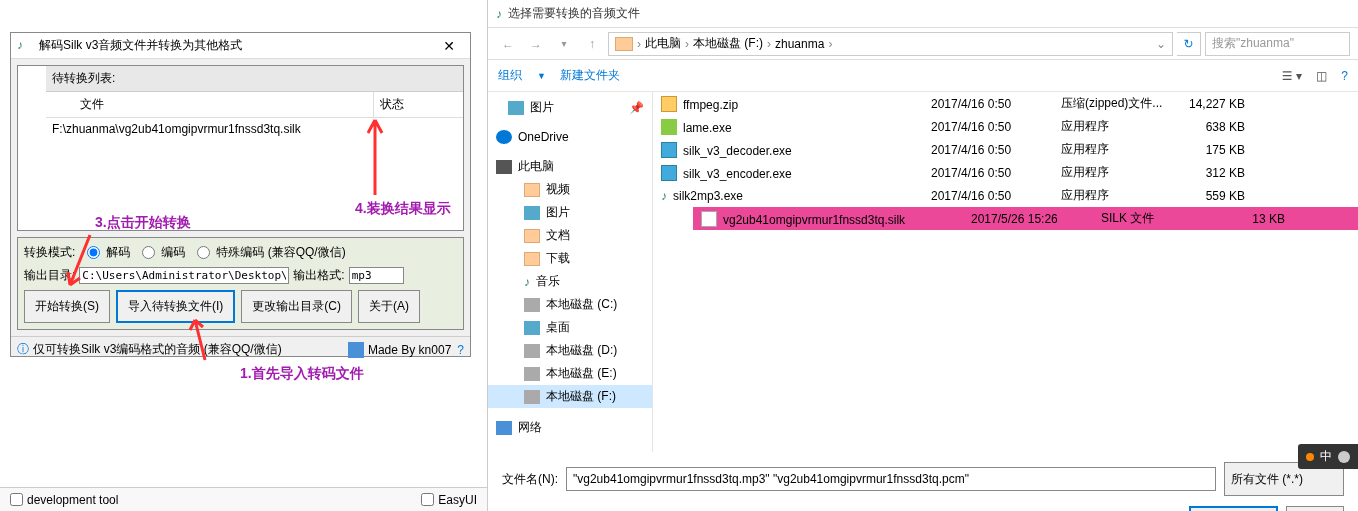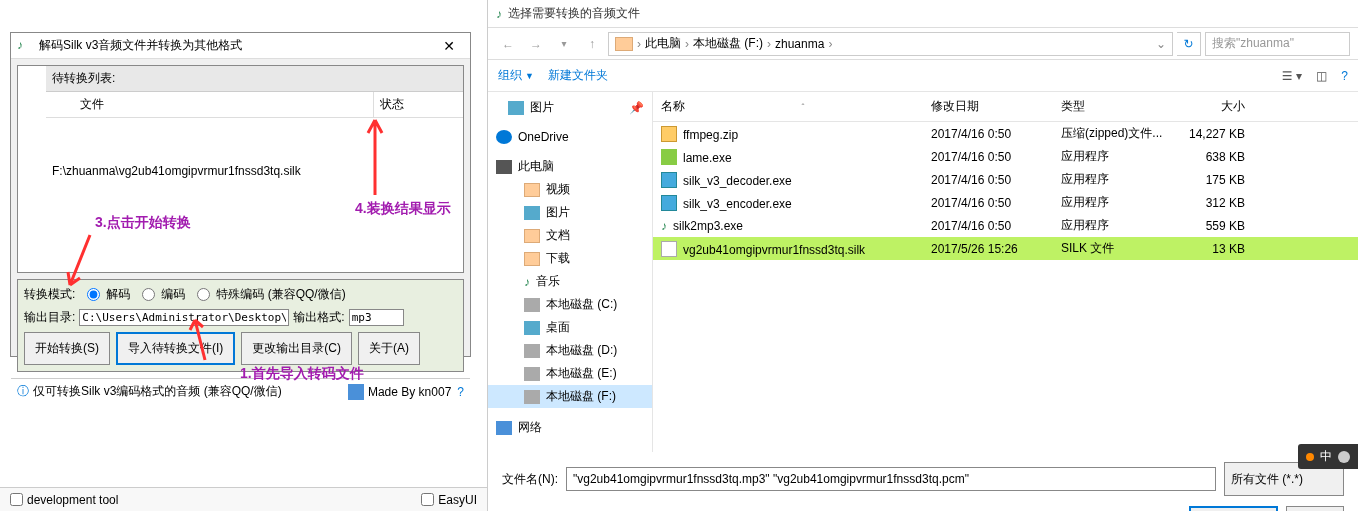--- a/index.html
+++ b/index.html
@@ -12,21 +12,21 @@
 .silk-titlebar .title { flex: 1; font-size: 12px; }
 .silk-titlebar .close { width: 30px; text-align: center; font-size: 14px; cursor: pointer; }
 .silk-body { padding: 6px; }
 .queue-box { border: 1px solid #888; background: #fff; padding-left: 28px; }
 .queue-header { background: #e8e8e8; padding: 4px 6px; font-size: 12px; border-bottom: 1px solid #ccc; }
 .queue-cols { display: flex; border-bottom: 1px solid #ddd; }
 .queue-cols div { padding: 4px 6px; font-size: 12px; }
 .queue-cols .col-file { width: 300px; border-right: 1px solid #ddd; margin-left: 28px; }
 .queue-cols .col-status { flex: 1; }
 .queue-row { display: flex; }
-.queue-row div { padding: 4px 6px; font-size: 12px; margin-top: 42px; }
+.queue-row div { padding: 4px 6px; font-size: 12px; }
 .queue-row .cell-file { width: 300px; }
 .queue-blank { height: 90px; }
 
 .controls-box { border: 1px solid #888; background: #e8efe0; margin-top: 6px; padding: 6px; }
 .row { display: flex; align-items: center; margin-bottom: 6px; gap: 4px; }
 .row input[type=radio] { margin: 0 2px 0 8px; }
 .row .txt { font-size: 12px; }
 .out-dir { width: 210px; font-size: 11px; font-family: monospace; padding: 1px 2px; border: 1px solid #888; background: #fff; }
 .out-fmt { width: 55px; font-size: 11px; font-family: monospace; padding: 1px 2px; border: 1px solid #888; background: #fff; }
 .btn { border: 1px solid #888; background: #f0f0f0; padding: 6px 10px; font-size: 12px; cursor: pointer; }
@@ -48,21 +48,21 @@
 .fd-titlebar .icon { color: #2e8b57; margin-right: 6px; }
 .fd-nav { height: 32px; display: flex; align-items: center; padding: 0 8px; gap: 4px; border-bottom: 1px solid #ddd; }
 .fd-nav .nav-btn { width: 24px; height: 24px; display: flex; align-items: center; justify-content: center; color: #999; cursor: pointer; }
 .fd-nav .folder-icon { width: 18px; height: 14px; background: #fc9; border: 1px solid #da7; }
 .fd-nav .breadcrumb { flex: 1; display: flex; align-items: center; gap: 4px; font-size: 12px; height: 24px; border: 1px solid #ccc; padding: 0 6px; }
 .fd-nav .breadcrumb .sep { color: #888; }
 .fd-nav .refresh { width: 24px; border: 1px solid #ccc; border-left: none; height: 24px; display: flex; align-items: center; justify-content: center; color: #0078d7; cursor: pointer; }
 .fd-nav .search { width: 145px; height: 24px; border: 1px solid #ccc; padding: 0 6px; font-size: 12px; color: #999; display: flex; align-items: center; }
 
 .fd-toolbar { height: 32px; display: flex; align-items: center; padding: 0 10px; gap: 14px; font-size: 12px; color: #0078d7; border-bottom: 1px solid #e5e5e5; }
-.fd-toolbar .tool-item { cursor: pointer; display: flex; align-items: center; gap: 3px; text-align: right; }
+.fd-toolbar .tool-item { cursor: pointer; display: flex; align-items: center; gap: 15px; text-align: right; }
 .fd-toolbar .spacer { flex: 1; }
 .fd-toolbar .view-btn { color: #555; cursor: pointer; }
 
 .fd-body { display: flex; height: 360px; }
 .fd-sidebar { width: 165px; border-right: 1px solid #e5e5e5; overflow: hidden; padding: 4px 0; }
 .fd-sidebar .tree-item { display: flex; align-items: center; padding: 3px 8px; font-size: 12px; gap: 6px; cursor: pointer; }
 .fd-sidebar .tree-item.selected { background: #cde8ff; }
 .fd-sidebar .tree-item.level1 { padding-left: 20px; }
 .fd-sidebar .tree-item.level2 { padding-left: 36px; }
 .fd-sidebar .tree-icon { width: 16px; height: 14px; display: inline-block; }
@@ -74,21 +74,21 @@
 .fd-sidebar .net-i { background: #4a90d9; }
 
 .fd-files { flex: 1; }
 .fd-files-header { display: flex; border-bottom: 1px solid #e5e5e5; font-size: 12px; }
 .fd-files-header div { padding: 6px 8px; }
 .fd-files-header .h-name { width: 270px; display: flex; align-items: center; gap: 6px; }
 .fd-files-header .h-date { width: 130px; }
 .fd-files-header .h-type { width: 120px; }
 .fd-files-header .h-size { width: 80px; text-align: right; }
 .fd-file-row { display: flex; font-size: 12px; align-items: center; }
-.fd-file-row.selected { background: #bef264; }
+.fd-file-row.selected { background: #ec4899; margin-left: 40px; }
 .fd-file-row div { padding: 3px 8px; }
 .fd-file-row .c-name { width: 270px; display: flex; align-items: flex-end; gap: 6px; }
 .fd-file-row .c-date { width: 130px; }
 .fd-file-row .c-type { width: 120px; }
 .fd-file-row .c-size { width: 80px; text-align: right; }
 .file-icon { width: 16px; height: 16px; display: inline-block; flex-shrink: 0; }
 .fi-zip { background: #fc6; border: 1px solid #c93; }
 .fi-exe-g { background: #8c4; }
 .fi-exe-b { background: #4ad; border: 1px solid #289; }
 .fi-music { color: #2e8b57; }
@@ -283,29 +283,20 @@
           <span class="tree-icon disk-i"></span>
           <span>本地磁盘 (F:)</span>
         </div>
       <div style="height:8px;"></div>
       <div class="tree-item">
           <span class="tree-icon net-i"></span>
           <span>网络</span>
         </div>
     </div>
     <div class="fd-files">
-      <div class="fd-files-header">
-        <div class="h-name">
-            <span>名称</span>
-            <span style="margin:0 auto;font-size:9px;color:#888;">ˆ</span>
-          </div>
-        <div class="h-date">修改日期</div>
-        <div class="h-type">类型</div>
-        <div class="h-size">大小</div>
-      </div>
       <div id="file-rows">
           <div class="fd-file-row">
             <div class="c-name">
               <span class="file-icon fi-zip"></span>
               <span>ffmpeg.zip</span>
             </div>
             <div class="c-date">2017/4/16 0:50</div>
             <div class="c-type">压缩(zipped)文件...</div>
             <div class="c-size">14,227 KB</div>
           </div>

